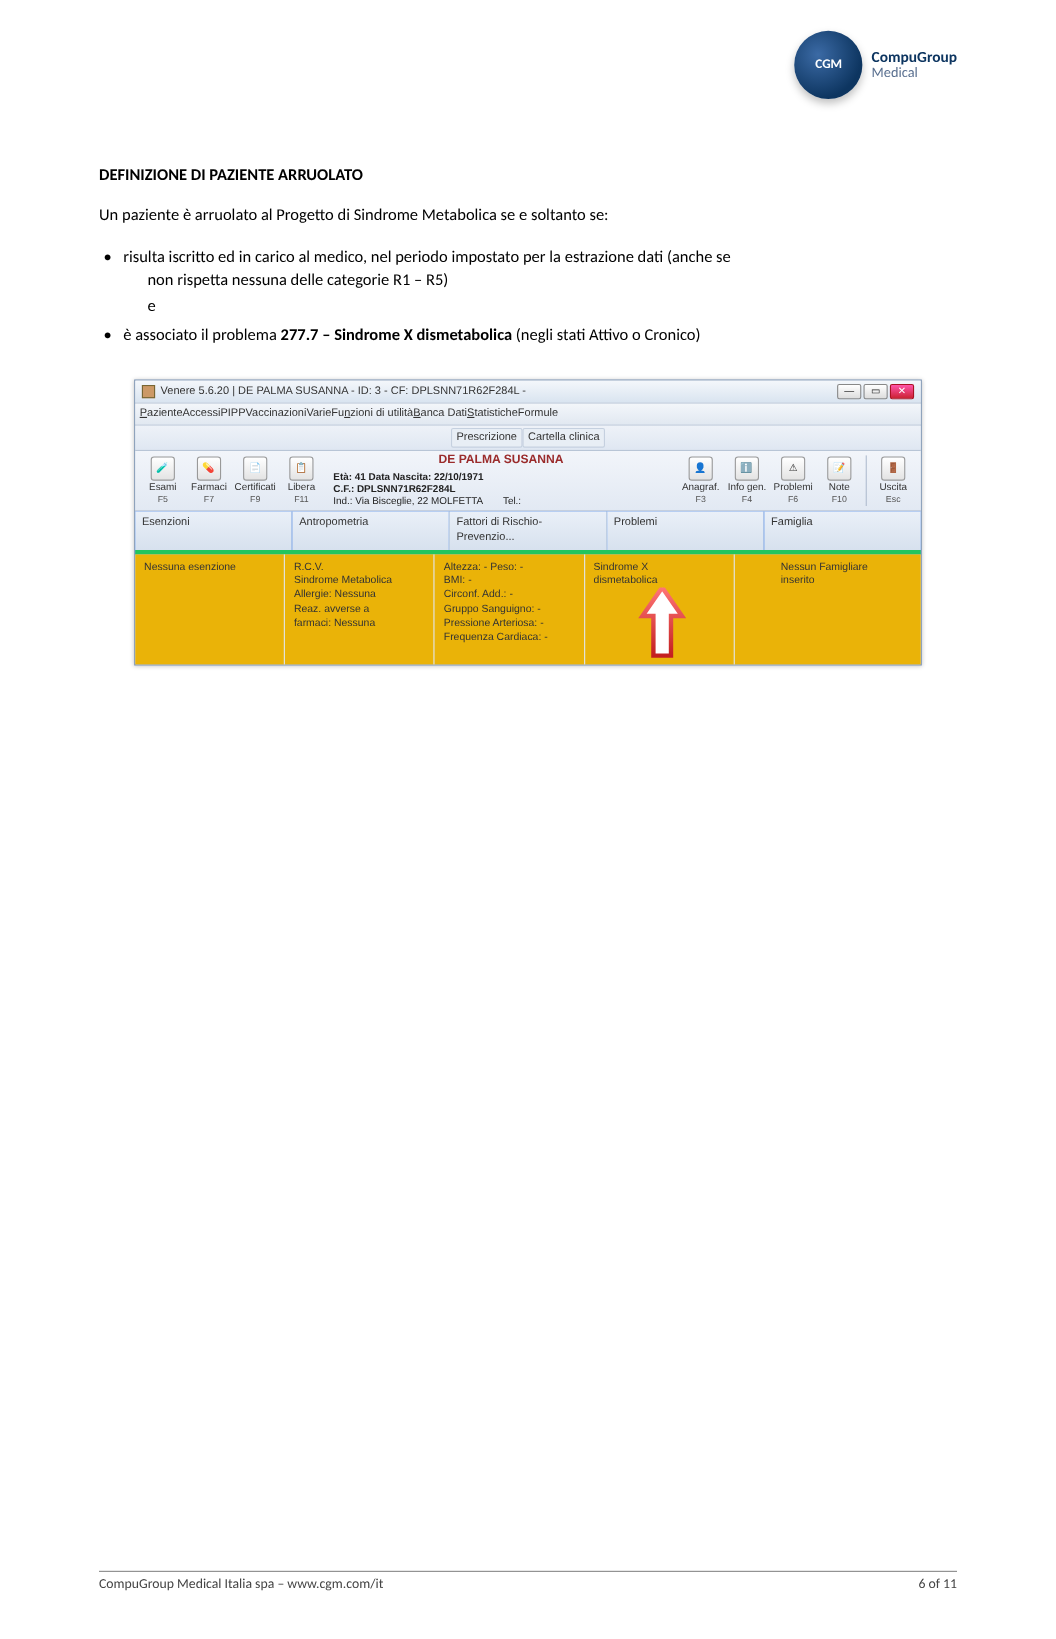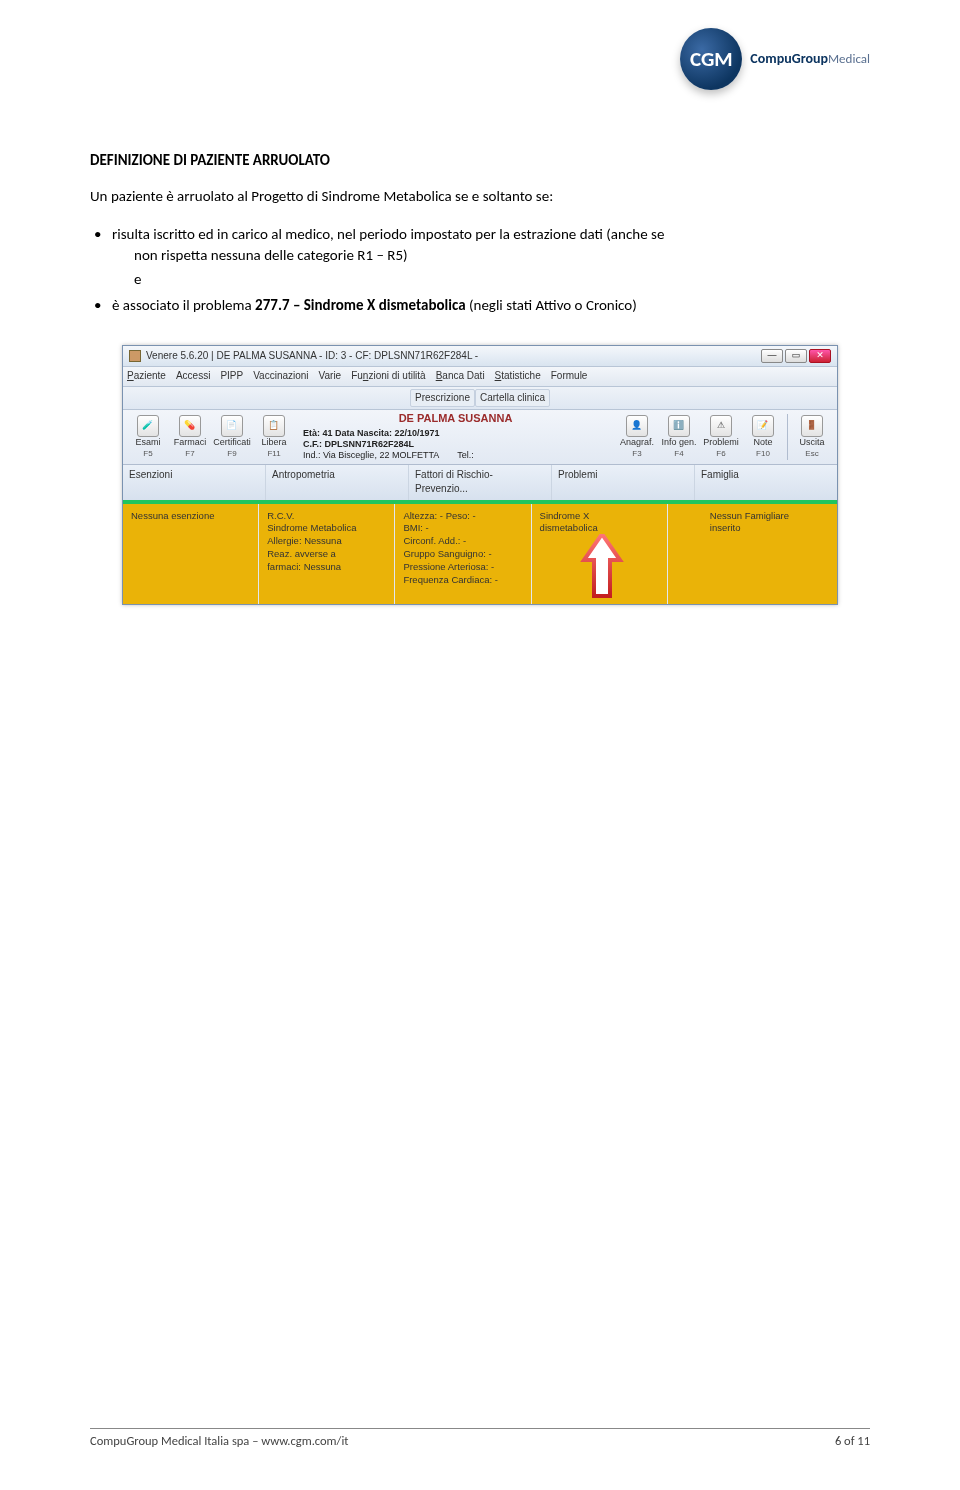--- a/index.html
+++ b/index.html
@@ -24,24 +24,24 @@
   }
   .logo-badge {
     width: 62px; height: 62px;
     border-radius: 50%;
     background: radial-gradient(circle at 35% 35%, #3b6aa5, #0d3560 70%);
     display: flex;
     align-items: center;
     justify-content: center;
     color: #fff;
     font-weight: bold;
-    font-size: 21px;
+    font-size: 12px;
     box-shadow: 0 4px 8px rgba(0,0,0,.25);
   }
-  .logo-text { display: flex; line-height: 1.05; justify-content: flex-end; }
+  .logo-text { display: flex; flex-direction: column; line-height: 1.05; justify-content: flex-end; }
   .logo-text .l1 { font-weight: bold; color: #0d3560; font-size: 14px; }
   .logo-text .l2 { color: #5a7090; font-size: 13px; }
 
   .content { margin-top: 110px; font-size: 15px; line-height: 1.45; }
   .heading { font-weight: bold; margin-bottom: 14px; font-size: 15px; }
   .intro { margin-bottom: 16px; }
   ul.bullets { list-style: none; padding-left: 22px; }
   ul.bullets > li { position: relative; margin-bottom: 4px; }
   ul.bullets > li::before {
     content: "•"; position: absolute; left: -18px; top: 0; font-size: 15px;
@@ -69,21 +69,21 @@
   .titlebar .ico { width:12px;height:12px;background:#c96;border:1px solid #763;margin-right:5px; }
   .titlebar .title { flex:1; color:#333; }
   .winbtns { display:flex; gap:2px; }
   .winbtn { width:22px;height:14px;border:1px solid #888;border-radius:2px;background:linear-gradient(#fff,#ddd);font-size:9px;display:flex;align-items:center;justify-content:center; }
   .winbtn.close { background:linear-gradient(#f5a,#c23); color:#fff; border-color:#a12;}
 
   .menubar {
     background:linear-gradient(#f3f6fa,#e1e8f1);
     border-bottom:1px solid #b8c5d6;
     padding:2px 4px;
-    display:flex; gap:10px;
+    display:flex; 
   }
   .menubar span { color:#333; }
   .menubar span u { text-decoration: underline; }
 
   .toolbar-zone {
     display:flex; justify-content:center;
     background:linear-gradient(#eef2f8,#dfe7f2);
     border-bottom:1px solid #b8c5d6;
     padding:2px 6px;
     font-size:10px;

